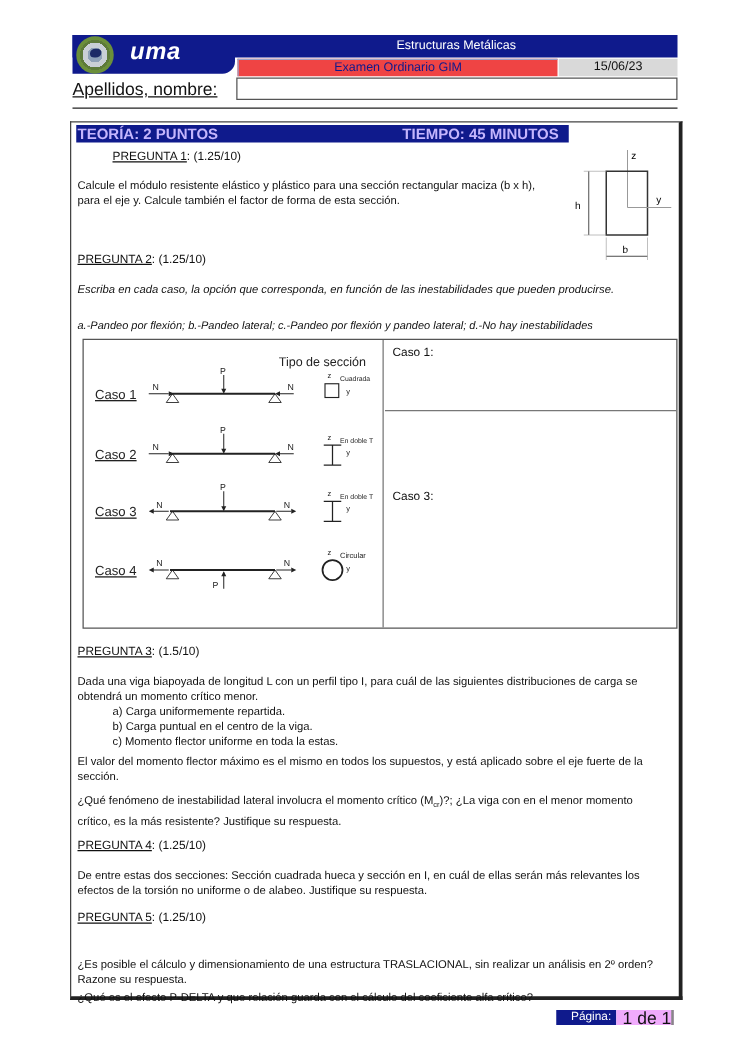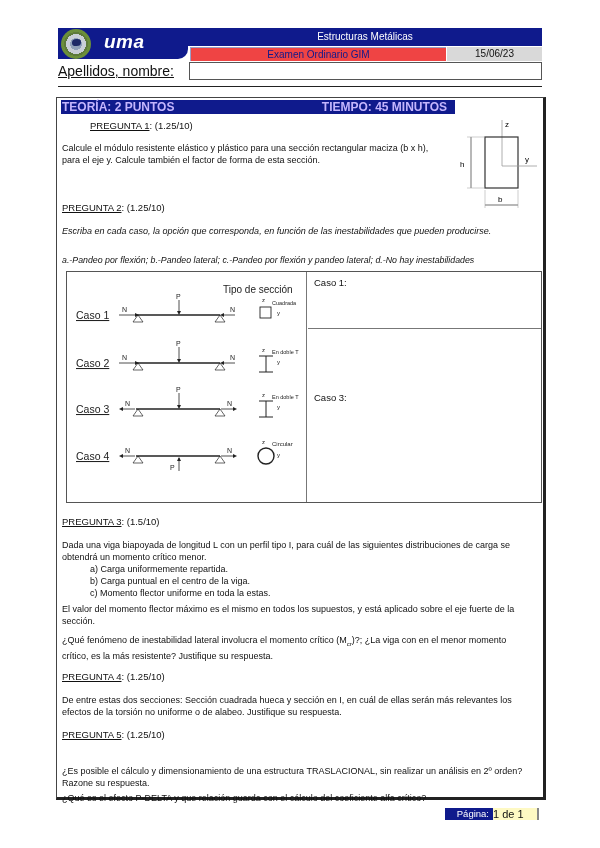--- a/index.html
+++ b/index.html
@@ -31,21 +31,21 @@
   .italic { font-style: italic; }
   .indent { padding-left: 28px; }
 
   .diagram-table { position: absolute; left: 66px; top: 271px; width: 476px; height: 232px; border: 1px solid #555; }
   .diagram-left { position: absolute; left: 0; top: 0; width: 240px; height: 230px; border-right: 1px solid #777; }
   .answer-cell { position: absolute; left: 241px; width: 233px; border-bottom: 1px solid #777; }
   .answer-cell:last-child { border-bottom: none; }
   .answer-label { position: absolute; left: 6px; top: 5px; font-size: 9.5px; }
 
   .page-footer-label { position: absolute; left: 445px; top: 808px; width: 48px; height: 12px; background: #0f1a8c; color: #fff; font-size: 9.5px; line-height: 12px; text-align: right; padding-right: 4px; }
-  .page-footer-value { position: absolute; left: 493px; top: 808px; width: 46px; height: 12px; background: #fef9c3; border-right: 2px solid #888; font-size: 11px; line-height: 12px; text-align: left; }
+  .page-footer-value { position: absolute; left: 493px; top: 808px; width: 46px; height: 12px; background: #f0abfc; border-right: 2px solid #888; font-size: 14px; line-height: 12px; text-align: right; }
 </style>
 </head>
 <body>
 
 <div class="header-band"></div>
 <div class="logo-block"></div>
 <div class="seal"></div>
 <div class="seal-dot"></div>
 <div class="uma">uma</div>
 <div class="course-title">Estructuras Metálicas</div>

